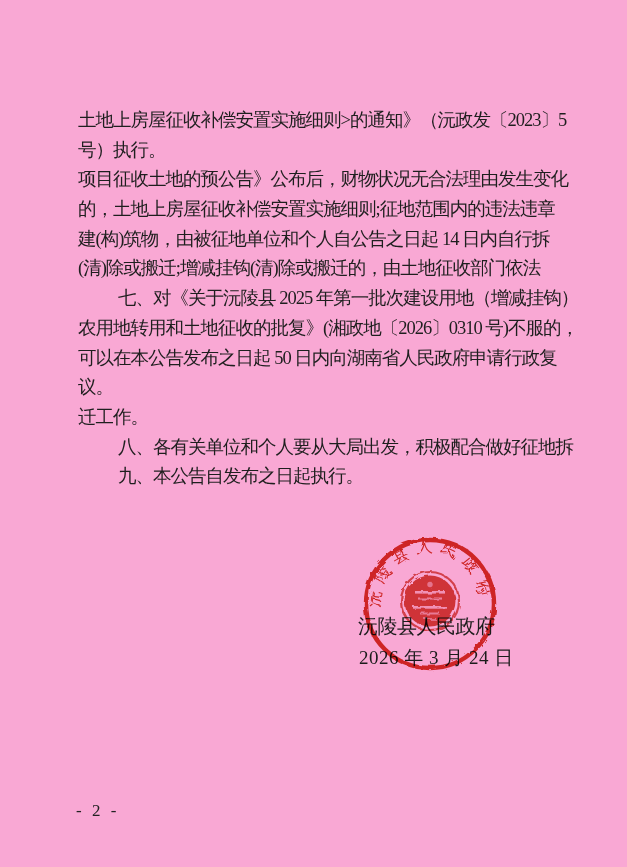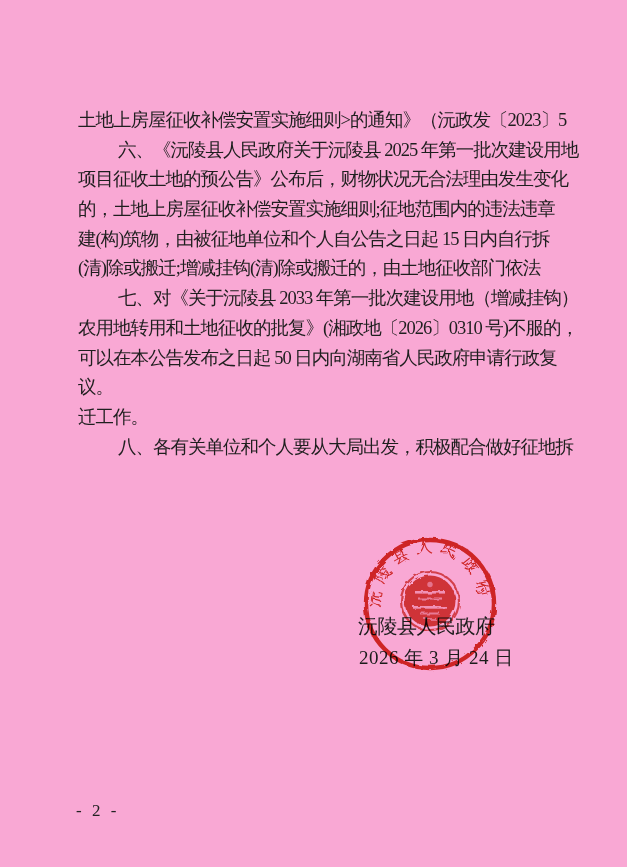--- a/index.html
+++ b/index.html
@@ -75,31 +75,32 @@
     white-space: nowrap;
   }
 </style>
 </head>
 <body>
 
 <div class="page">
 
   <div class="doc-lines">
       <div class="doc-line">土地上房屋征收补偿安置实施细则&gt;的通知》（沅政发〔2023〕5</div>
-      <div class="doc-line indent">六、《沅陵县人民政府关于沅陵县 2025 年第一批次建设用地</div>
+      <div class="doc-line">号）执行。</div>
       <div class="doc-line">项目征收土地的预公告》公布后，财物状况无合法理由发生变化</div>
       <div class="doc-line">的，土地上房屋征收补偿安置实施细则;征地范围内的违法违章</div>
-      <div class="doc-line">建(构)筑物，由被征地单位和个人自公告之日起 15 日内自行拆</div>
+      <div class="doc-line">建(构)筑物，由被征地单位和个人自公告之日起 14 日内自行拆</div>
       <div class="doc-line">(清)除或搬迁;增减挂钩(清)除或搬迁的，由土地征收部门依法</div>
-      <div class="doc-line indent">七、对《关于沅陵县 2033 年第一批次建设用地（增减挂钩）</div>
+      <div class="doc-line indent">七、对《关于沅陵县 2025 年第一批次建设用地（增减挂钩）</div>
       <div class="doc-line">农用地转用和土地征收的批复》(湘政地〔2026〕0310 号)不服的，</div>
       <div class="doc-line">可以在本公告发布之日起 50 日内向湖南省人民政府申请行政复</div>
       <div class="doc-line">议。</div>
       <div class="doc-line">迁工作。</div>
       <div class="doc-line indent">八、各有关单位和个人要从大局出发，积极配合做好征地拆</div>
+      <div class="doc-line indent">九、本公告自发布之日起执行。</div>
     </div>
 
   <div class="signature-issuer">沅陵县人民政府</div>
   <div class="signature-date">2026 年 3 月 24 日</div>
 
   <svg class="seal" viewBox="0 0 144 144" xmlns="http://www.w3.org/2000/svg">
     <defs>
       <path id="sealArc" d="M 25.9 89.2 A 50 50 0 1 1 118.1 89.2" fill="none"></path>
       <filter id="roughen" x="-15%" y="-15%" width="130%" height="130%">
         <feTurbulence type="fractalNoise" baseFrequency="0.13" numOctaves="2" seed="7" result="noise"></feTurbulence>

